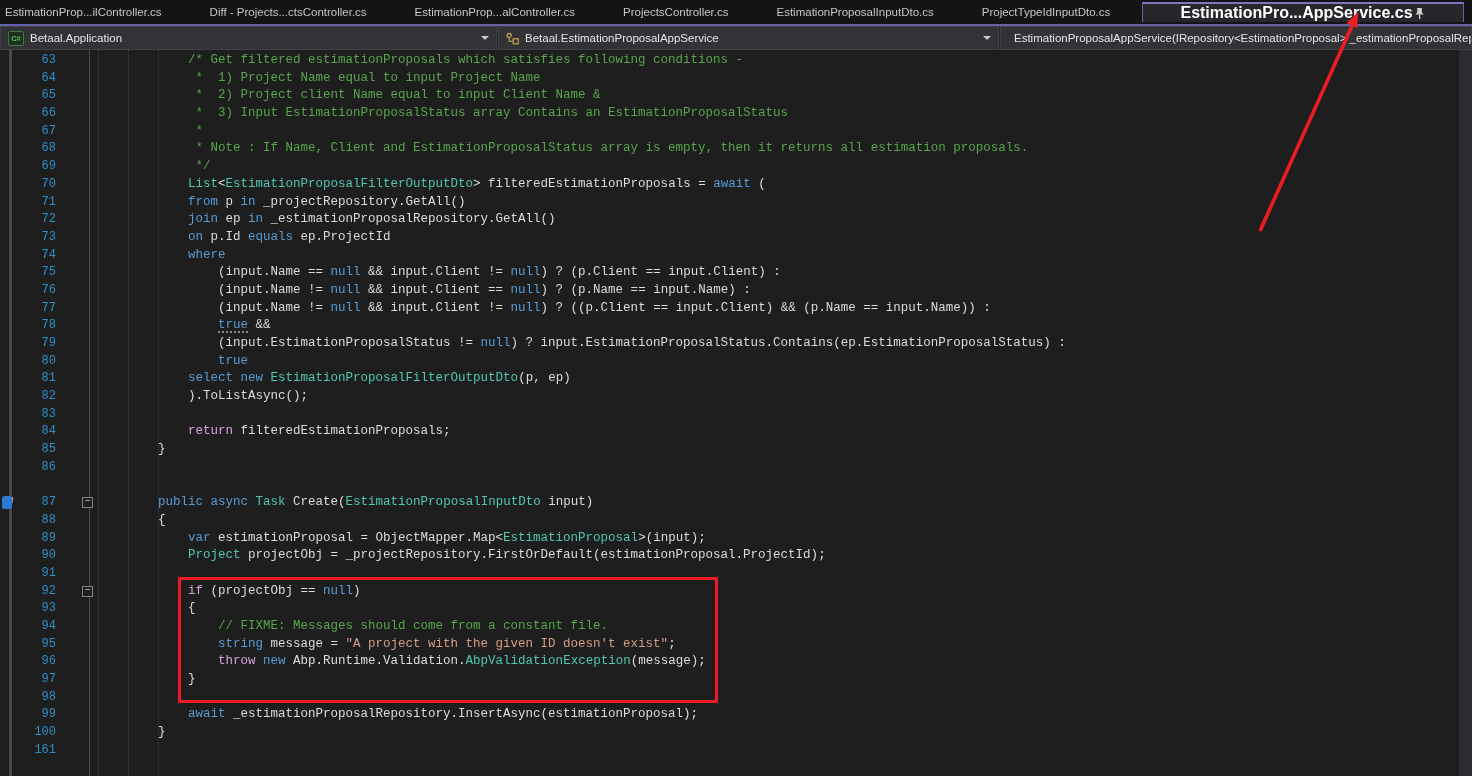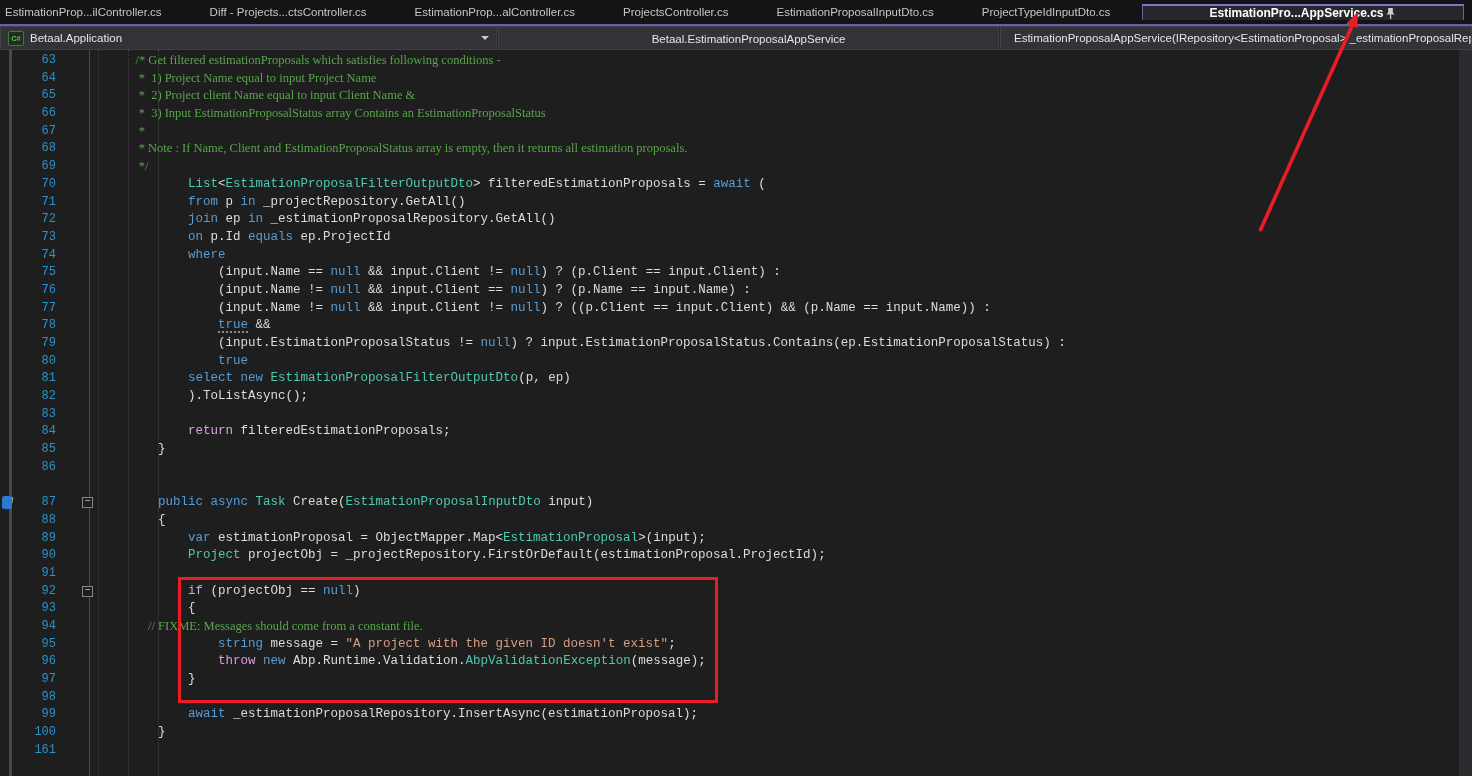--- a/index.html
+++ b/index.html
@@ -7,30 +7,30 @@
     overflow:hidden;font-family:"Liberation Sans",sans-serif;-webkit-font-smoothing:antialiased;}
 
   
   .tabbar{position:absolute;left:0;top:0;right:0;height:24px;background:#141416;
     border-bottom:2px solid var(--accent,#6761a8);display:flex;align-items:center;}
   .tab{display:flex;align-items:center;padding:0 24px;color:#c6c6c6;font-size:11.5px;
     white-space:nowrap;cursor:default;}
   .tab:first-child{padding-left:5px;}
   .tab.active{margin-left:auto;margin-right:8px;width:272px;justify-content:center;
     background:#27272b;border:1px solid var(--accent,#6761a8);border-bottom:none;
-    border-top:2px solid #7c77c2;color:#ffffff;font-weight:bold;font-size:12px;}
+    border-top:2px solid #7c77c2;color:#ffffff;font-weight:bold;font-size:16px;}
   .pin{flex:0 0 auto;}
 
   
   .navbar{position:absolute;left:0;top:26px;right:0;height:24px;background:#2a2a2e;display:flex;}
   .combo{display:flex;align-items:center;gap:6px;padding:0 7px;background:#333337;
     border:1px solid #3f3f46;box-sizing:border-box;color:#e6e6e6;font-size:11.5px;
     white-space:nowrap;overflow:hidden;}
   .combo-project{width:497px;}
-  .combo-type{width:501px;margin-left:1px;flex-direction:column;}
+  .combo-type{width:501px;margin-left:1px;}
   .combo-member{flex:1;margin-left:1px;}
   .caret{margin-left:auto;width:0;height:0;border-left:4px solid transparent;
     border-right:4px solid transparent;border-top:4px solid #c8c8c8;flex:0 0 auto;}
   .proj-icon{width:14px;height:13px;background:#1e2f1e;border:1px solid #3f7a3f;border-radius:2px;
     color:#5fbf5f;font-size:7.5px;font-weight:bold;line-height:13px;text-align:center;flex:0 0 auto;}
 
   
   .editor{position:absolute;left:0;top:50px;right:0;bottom:0;background:var(--editor-bg,#1e1e1e);
     overflow:hidden;}
   .gutter-strip{position:absolute;left:9px;top:0;bottom:0;width:3px;background:#48484d;z-index:1;}
@@ -51,21 +51,21 @@
   .bm{position:absolute;left:2px;top:2px;width:10px;height:13px;background:#2d7ad4;border-radius:2.5px;}
   .bm::after{content:"\2191";position:absolute;left:8px;top:-2px;
     font:bold 10px "Liberation Sans",sans-serif;color:#ececec;}
 
   
   .tk-n{color:var(--text,#dcdcdc);}
   .tk-k{color:var(--keyword,#569cd6);}
   .tk-c{color:var(--control-keyword,#d8a0df);font-family:Liberation Mono, monospace;}
   .tk-t{color:var(--type,#4ec9b0);}
   .tk-s{color:var(--string,#d69d85);}
-  .tk-cm{color:var(--comment,#57a64a);font-family:Liberation Serif, serif;}
+  .tk-cm{color:var(--comment,#57a64a);}
   .tk-ku{color:var(--keyword,#569cd6);text-decoration:underline dotted #8c8c8c 1.5px;text-underline-offset:3px;}
   .tk-lens{display:inline-block;margin-left:56px;margin-top:22px;
     font:10px/12px "Liberation Sans",sans-serif;color:var(--codelens,#8a8a8a);}
 
   
   .red-box{position:absolute;left:178px;top:527px;width:534px;height:120px;
     border:3px solid var(--annotation,#ec1c24);z-index:6;}
   .arrow-overlay{position:absolute;left:0;top:0;width:1472px;height:776px;z-index:10;pointer-events:none;}
   .scrollbar{position:absolute;right:0;top:50px;bottom:0;width:13px;background:#2c2c30;z-index:4;}
 </style>

